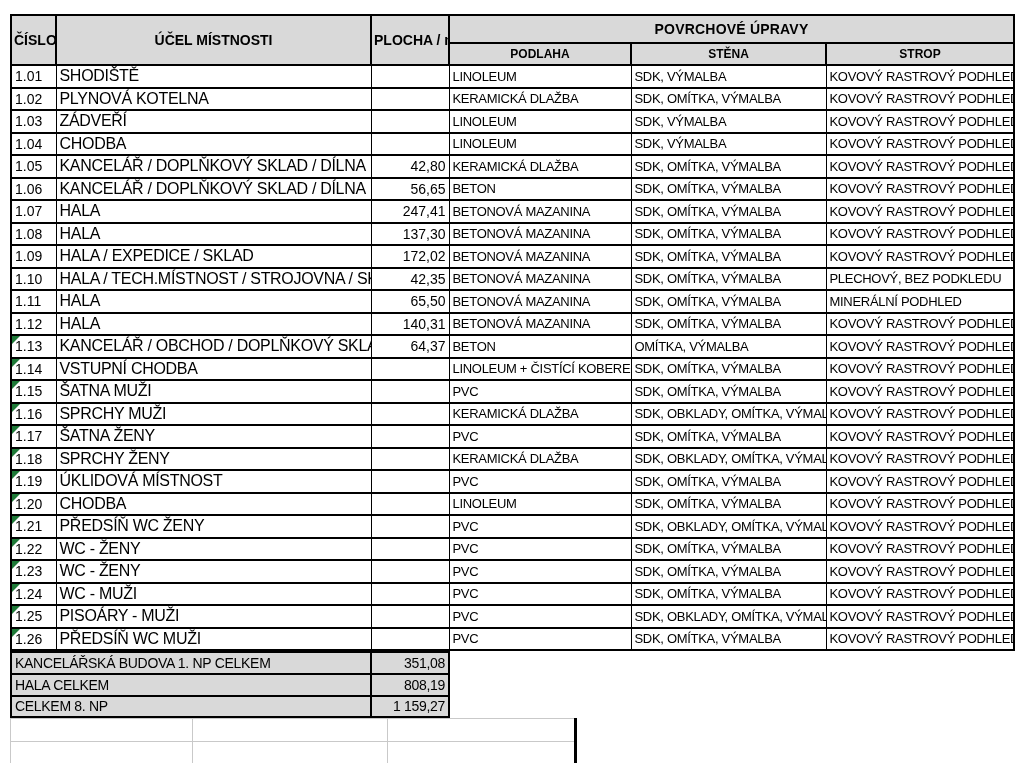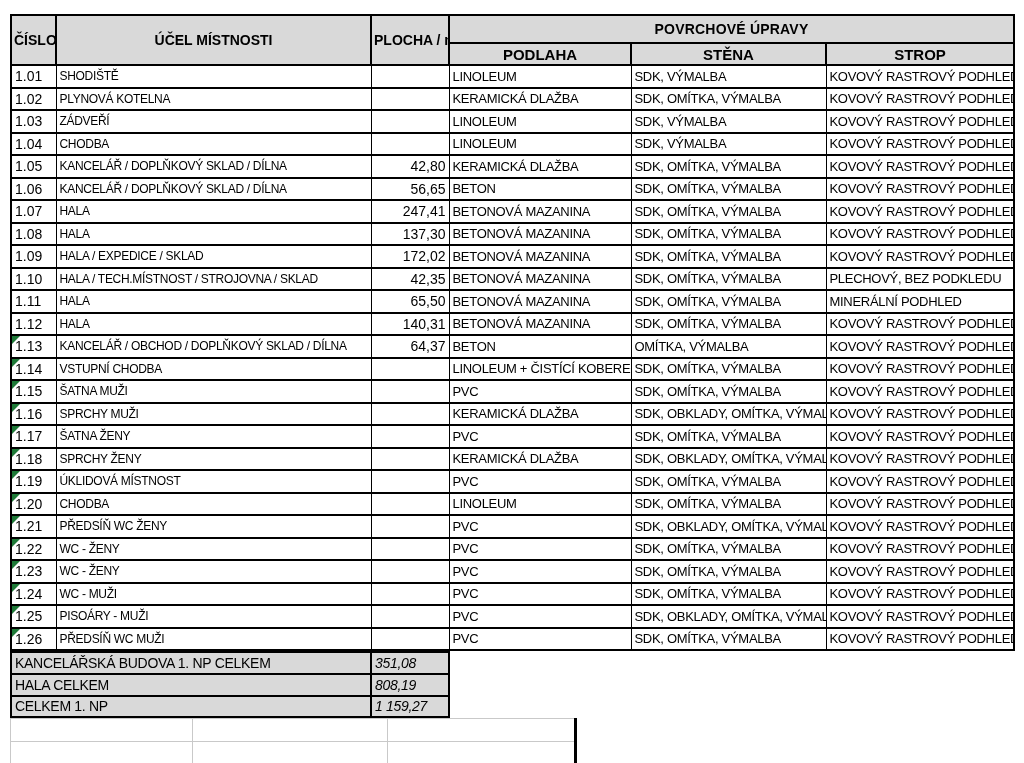--- a/index.html
+++ b/index.html
@@ -3,35 +3,35 @@
 <meta charset="utf-8">
 <style>
   html,body{margin:0;padding:0;background:#fff;}
   body{width:1024px;height:763px;position:relative;font-family:"Liberation Sans",sans-serif;color:#000;}
   .table-area{position:absolute;left:10px;top:14px;width:1004px;}
 
   table{border-collapse:collapse;table-layout:fixed;}
   table.main{width:1004px;border:2px solid #000;}
   table.main th{background:#d9d9d9;border:2px solid #000;font-weight:bold;text-align:center;vertical-align:middle;padding:0 2px;white-space:nowrap;overflow:hidden;}
   tr.h1 th{font-size:14px;height:26px;}
-  tr.h2 th{font-size:15px;height:20px;}
+  tr.h2 th{font-size:12px;height:20px;}
   th.th-span{letter-spacing:0.2px;}
   table.main td{border:1px solid #000;border-top:2px solid #000;border-bottom:2px solid #000;height:20.5px;padding:0 3px;white-space:nowrap;overflow:hidden;vertical-align:middle;background:#fff;}
   td.c-cislo{text-align:left;position:relative;font-size:14px;width:45px;}
-  td.c-ucel{font-size:12px;letter-spacing:-0.3px;}
+  td.c-ucel{font-size:16px;letter-spacing:-0.3px;}
   td.c-plocha{text-align:right;font-size:14px;padding-right:4px;}
   td.c-podlaha,td.c-stena,td.c-strop{font-size:13px;letter-spacing:-0.3px;}
 
   .marker{position:absolute;top:0;left:0;width:0;height:0;border-top:8px solid #1e7a38;border-right:8px solid transparent;}
 
   .footer{display:flex;width:864px;flex-direction:column;}
   table.ftable{width:439px;border:2px solid #000;}
   table.ftable td{border:2px solid #000;background:#d9d9d9;height:19.8px;padding:0 3px;white-space:nowrap;overflow:hidden;vertical-align:middle;font-size:14px;letter-spacing:-0.3px;}
   td.f-label{}
-  td.f-value{padding-right:4px;border-left:1px solid #000;font-style:italic;}
+  td.f-value{text-align:right;padding-right:4px;border-left:1px solid #000;}
 
   table.fgrid{width:565px;border-right:3px solid #000;}
   table.fgrid td{border:1px solid #c9c9c9;background:#fff;height:21.8px;padding:0;}
 </style>
 </head>
 <body>
 
 <div class="table-area">
   <table class="main">
     <colgroup>
@@ -276,21 +276,21 @@
       <tbody id="footer-body">
           <tr>
             <td class="f-label">KANCELÁŘSKÁ BUDOVA 1. NP CELKEM</td>
             <td class="f-value">351,08</td>
           </tr>
           <tr>
             <td class="f-label">HALA CELKEM</td>
             <td class="f-value">808,19</td>
           </tr>
           <tr>
-            <td class="f-label">CELKEM 1. NP</td>
+            <td class="f-label">CELKEM 8. NP</td>
             <td class="f-value">1 159,27</td>
           </tr>
         </tbody>
     </table>
     <table class="fgrid">
       <colgroup>
           <col style="width:182px">
           <col style="width:195px">
           <col style="width:188px">
         </colgroup>

